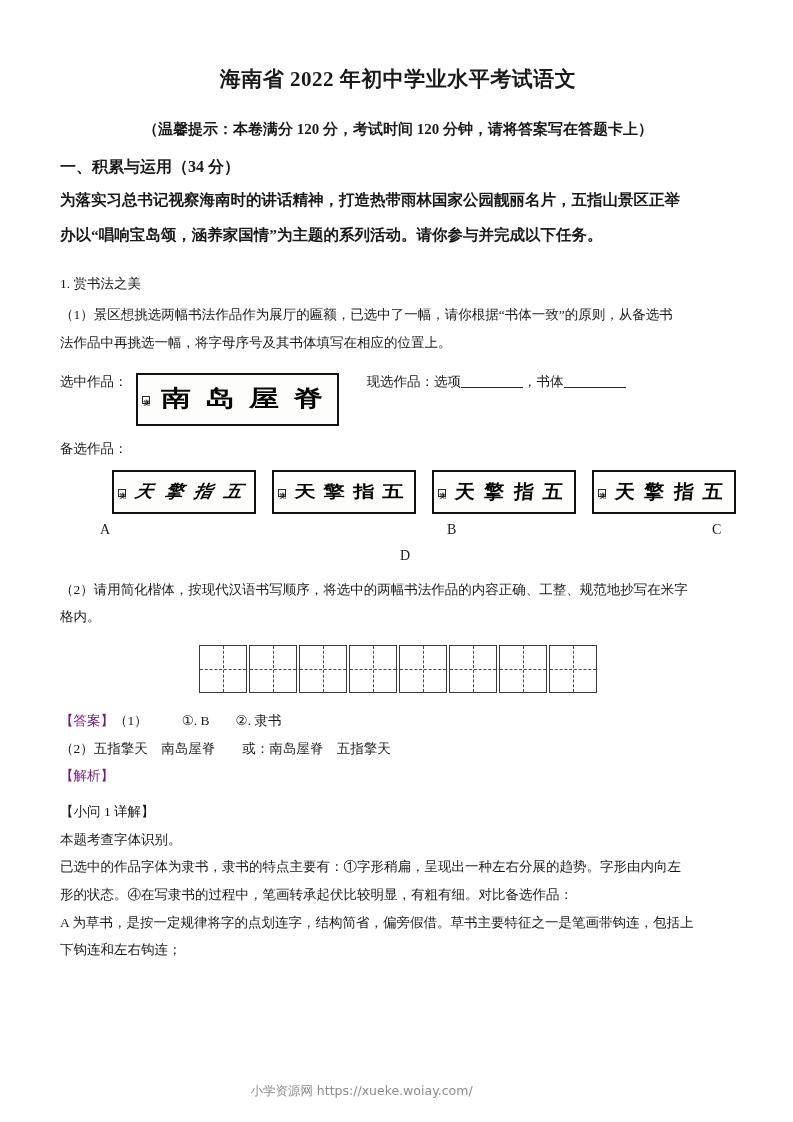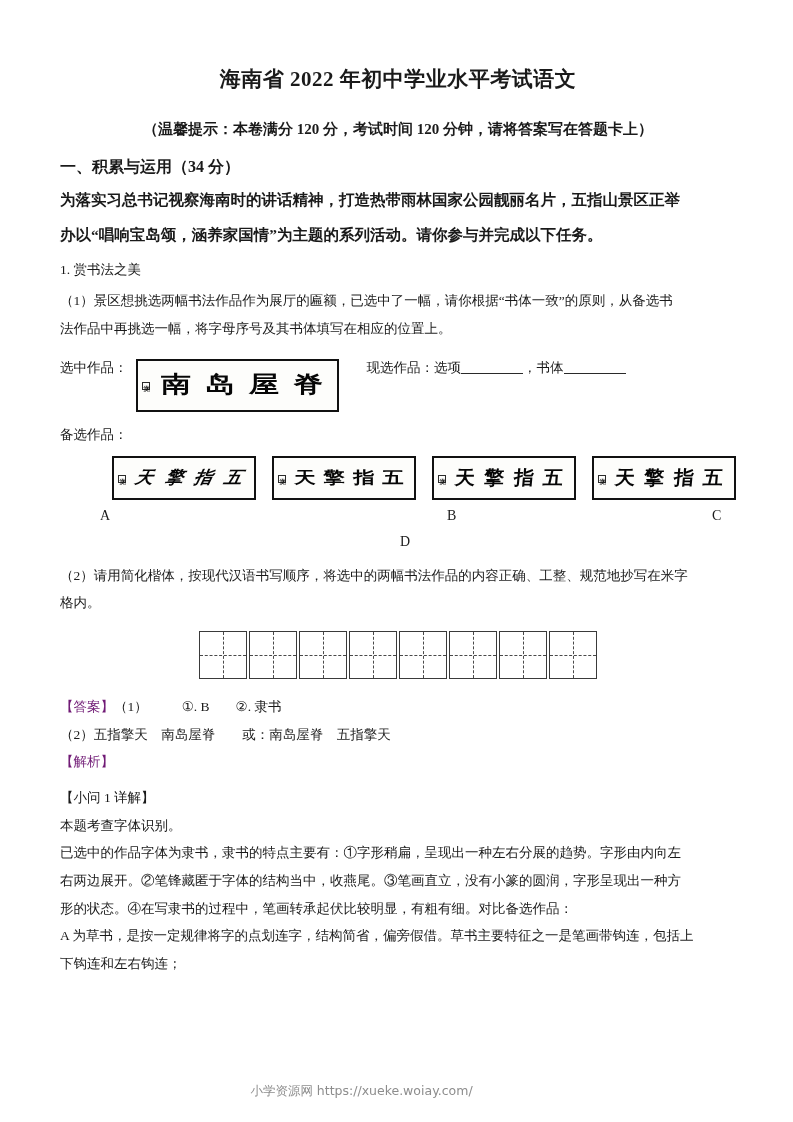--- a/index.html
+++ b/index.html
@@ -268,21 +268,21 @@
   <h1 class="doc-title">海南省 2022 年初中学业水平考试语文</h1>
 
   <div class="doc-subtitle">（温馨提示：本卷满分 120 分，考试时间 120 分钟，请将答案写在答题卡上）</div>
 
   <div class="section-heading">一、积累与运用（34 分）</div>
 
   <div class="lead-bold">为落实习总书记视察海南时的讲话精神，打造热带雨林国家公园靓丽名片，五指山景区正举</div>
   <div class="lead-bold">办以“唱响宝岛颂，涵养家国情”为主题的系列活动。请你参与并完成以下任务。</div>
 
 
-  <div class="body-line" style="margin-top:6px;">1. 赏书法之美</div>
+  <div class="body-line" style="margin-top:20px;">1. 赏书法之美</div>
 
   <div class="q-text" style="margin-top:4px;">（1）景区想挑选两幅书法作品作为展厅的匾额，已选中了一幅，请你根据“书体一致”的原则，从备选书</div>
   <div class="q-text">法作品中再挑选一幅，将字母序号及其书体填写在相应的位置上。</div>
 
   <div class="calli-row">
     <span class="calli-label">选中作品：</span>
 
     <div class="calli-frame frame-main">
       <span class="seal-col">
         <span class="seal-text">文渊</span>
@@ -388,21 +388,20 @@
       <span class="marker-blue">【答案】</span><span>（1）</span><span class="sp-lg"></span><span>①. B</span><span class="sp-md"></span><span>②. 隶书</span>
     </div>
     <div class="ans-line">（2）五指擎天　南岛屋脊　　或：南岛屋脊　五指擎天</div>
     <div class="ans-line marker-blue">【解析】</div>
   </div>
 
   <div style="margin-top:8px;">
     <div class="analysis-head">【小问 1 详解】</div>
     <div class="body-line">本题考查字体识别。</div>
     <div class="body-line">已选中的作品字体为隶书，隶书的特点主要有：①字形稍扁，呈现出一种左右分展的趋势。字形由内向左</div>
-    <div class="body-line">右两边展开。②笔锋藏匿于字体的结构当中，收燕尾。③笔画直立，没有小篆的圆润，字形呈现出一种方</div>
     <div class="body-line">形的状态。④在写隶书的过程中，笔画转承起伏比较明显，有粗有细。对比备选作品：</div>
     <div class="body-line">A 为草书，是按一定规律将字的点划连字，结构简省，偏旁假借。草书主要特征之一是笔画带钩连，包括上</div>
     <div class="body-line">下钩连和左右钩连；</div>
   </div>
 
 </div>
 
 <div class="footer">小学资源网 https://xueke.woiay.com/</div>
 
 </body></html>

